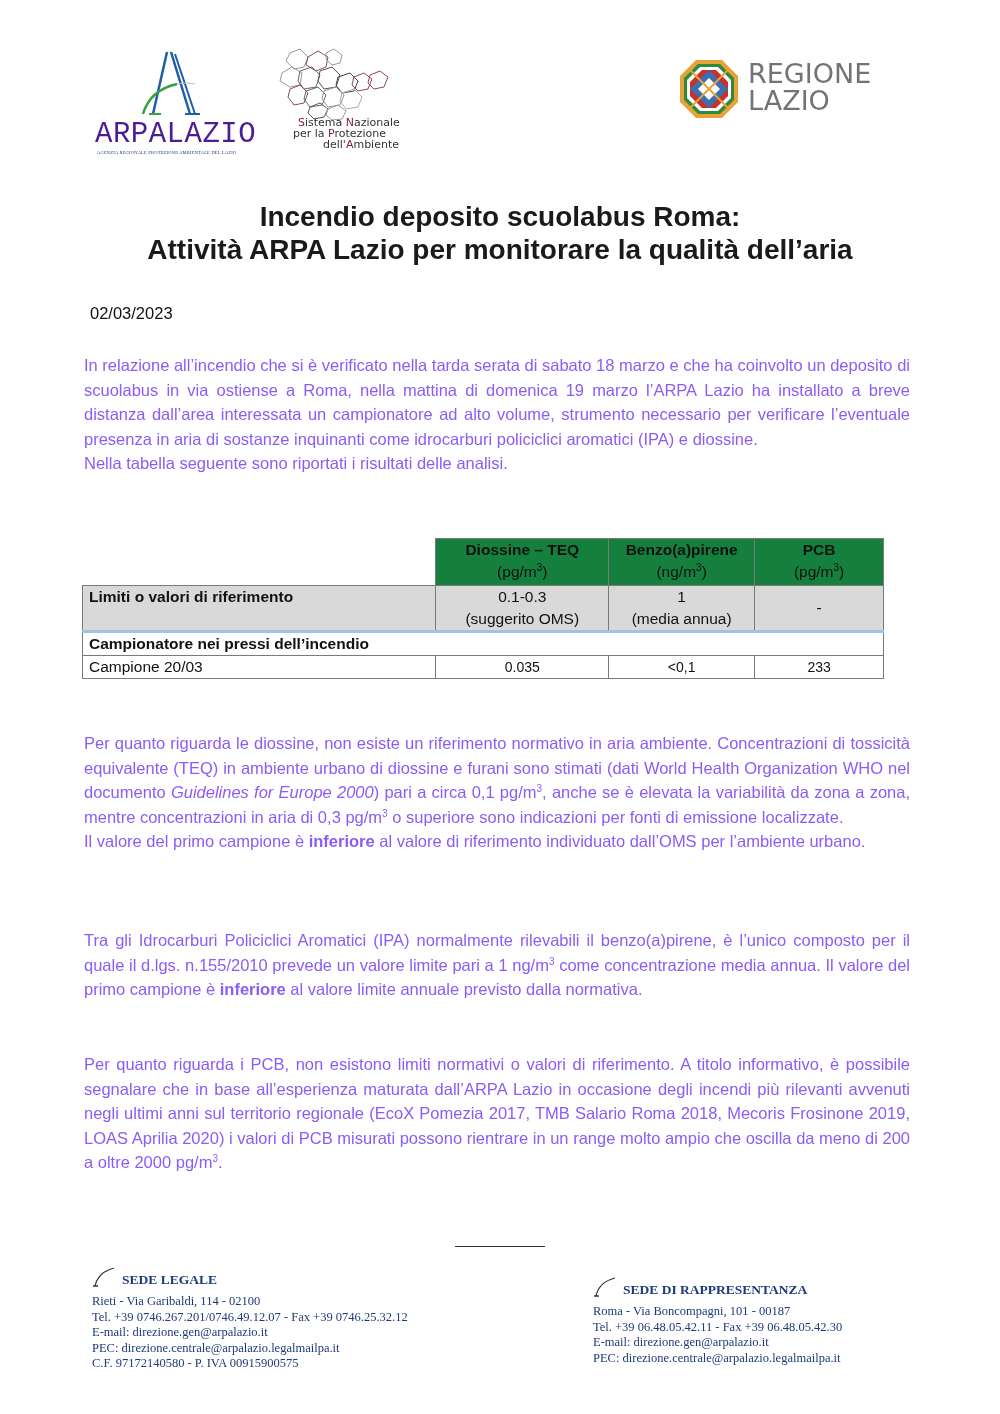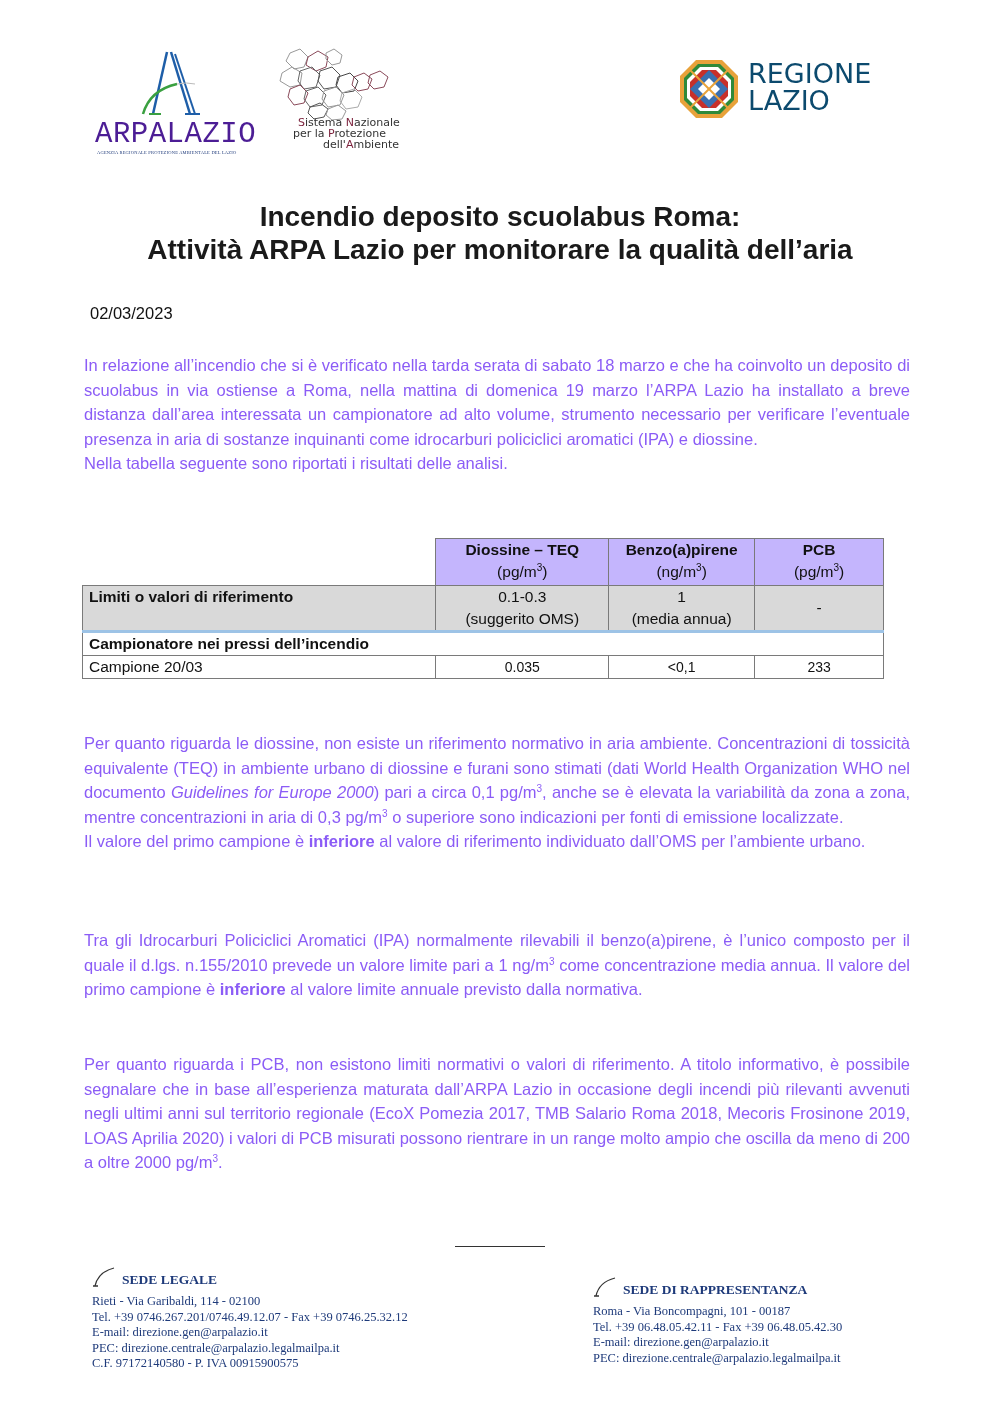--- a/index.html
+++ b/index.html
@@ -10,39 +10,39 @@
   .arpa-logo { left: 95px; top: 50px; width: 150px; height: 105px; }
   .arpa-word { position: absolute; left: 0; top: 68px; font-family: Liberation Mono, monospace; font-size: 29px; color: #4c1d95; letter-spacing: 0.5px; }
   .arpa-sub { position: absolute; left: 2px; top: 100px; font-family: "Liberation Serif", serif; font-size: 4.5px; color: #1e3a7a; letter-spacing: 0.2px; white-space: nowrap; }
   .snpa-logo { left: 270px; top: 45px; width: 170px; height: 110px; }
   .snpa-text { position: absolute; left: 28px; top: 72px; font-size: 11px; line-height: 11px; color: #333; font-family: "DejaVu Sans", sans-serif; }
   .snpa-text .l1 { padding-left: 0; }
   .snpa-text .l2 { margin-left: -5px; }
   .snpa-text .l3 { margin-left: 25px; }
   .snpa-text .acc { color: #7a1f3a; }
   .lazio-logo { left: 678px; top: 58px; width: 220px; height: 62px; }
-  .lazio-word { position: absolute; left: 70px; top: 2px; font-size: 27px; line-height: 27px; color: #0c4a6e; font-family: "DejaVu Sans", sans-serif; }
+  .lazio-word { position: absolute; left: 70px; top: 2px; font-size: 27px; line-height: 27px; color: #737373; font-family: "DejaVu Sans", sans-serif; }
 
   
   .title { left: 80px; width: 840px; top: 200px; text-align: center; font-family: "Liberation Sans", sans-serif; font-weight: bold; font-size: 28px; line-height: 33px; color: #1a1a1a; }
   .date { left: 90px; top: 304px; font-size: 16.5px; }
 
   .para { left: 84px; width: 826px; font-size: 16.5px; line-height: 24.5px; text-align: justify; color: #8b5cf6; }
   .p-intro { top: 353px; }
   .p-dioss { top: 731px; }
   .p-ipa { top: 928px; }
   .p-pcb { top: 1052px; }
   .para p { margin: 0; }
   sup { font-size: 10px; line-height: 0; }
 
   
   table.res { position: absolute; left: 82px; top: 538px; width: 802px; border-collapse: collapse; font-size: 15.5px; }
   table.res td { border: 1px solid #7a7a7a; padding: 0 6px; height: 22px; vertical-align: top; }
   table.res .blank { border: none; background: #fff; }
-  table.res .hdr { background: #c4b5fd; text-align: center; line-height: 22px; height: 46px; }
+  table.res .hdr { background: #15803d; text-align: center; line-height: 22px; height: 46px; }
   table.res .hdr b { display: block; }
   table.res .lim td { background: #d9d9d9; line-height: 22px; height: 44px; }
   table.res .lim td.c { text-align: center; }
   table.res .lim td.m { text-align: center; vertical-align: middle; }
   table.res .sec td { border-top: 3px solid #9dc3e6; font-weight: bold; line-height: 22px; }
   table.res .row td { line-height: 22px; font-size: 14px; }
   table.res .row td.c { text-align: center; }
   table.res .row td:first-child { font-size: 15.5px; }
 
   

